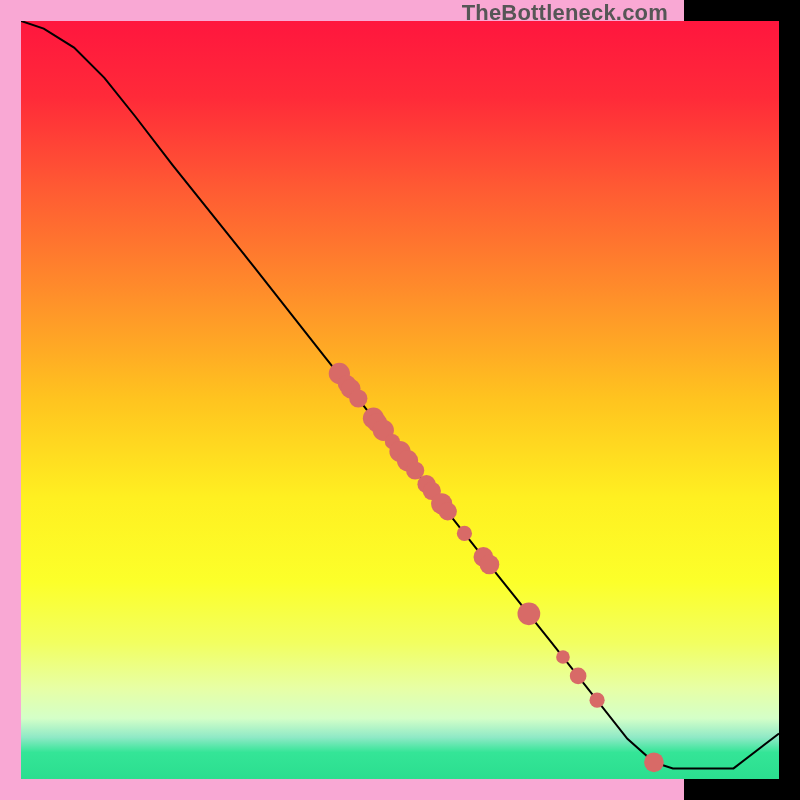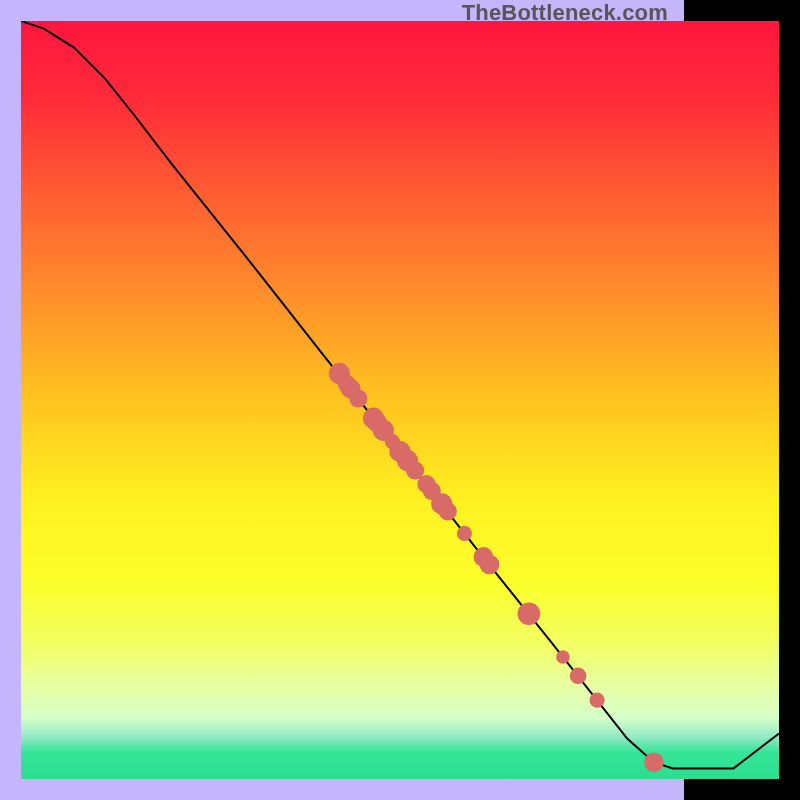--- a/index.html
+++ b/index.html
@@ -7,21 +7,21 @@
     padding: 0;
     width: 800px;
     height: 800px;
     background: #000;
     overflow: hidden;
   }
   .stage {
     position: relative;
     width: 684px;
     height: 800px;
-    background: #c4b5fd;
+    background: #f9a8d4;
   }
   .plot {
     position: absolute;
     left: 21px;
     top: 21px;
     width: 758px;
     height: 758px;
   }
   .watermark {
     position: absolute;

